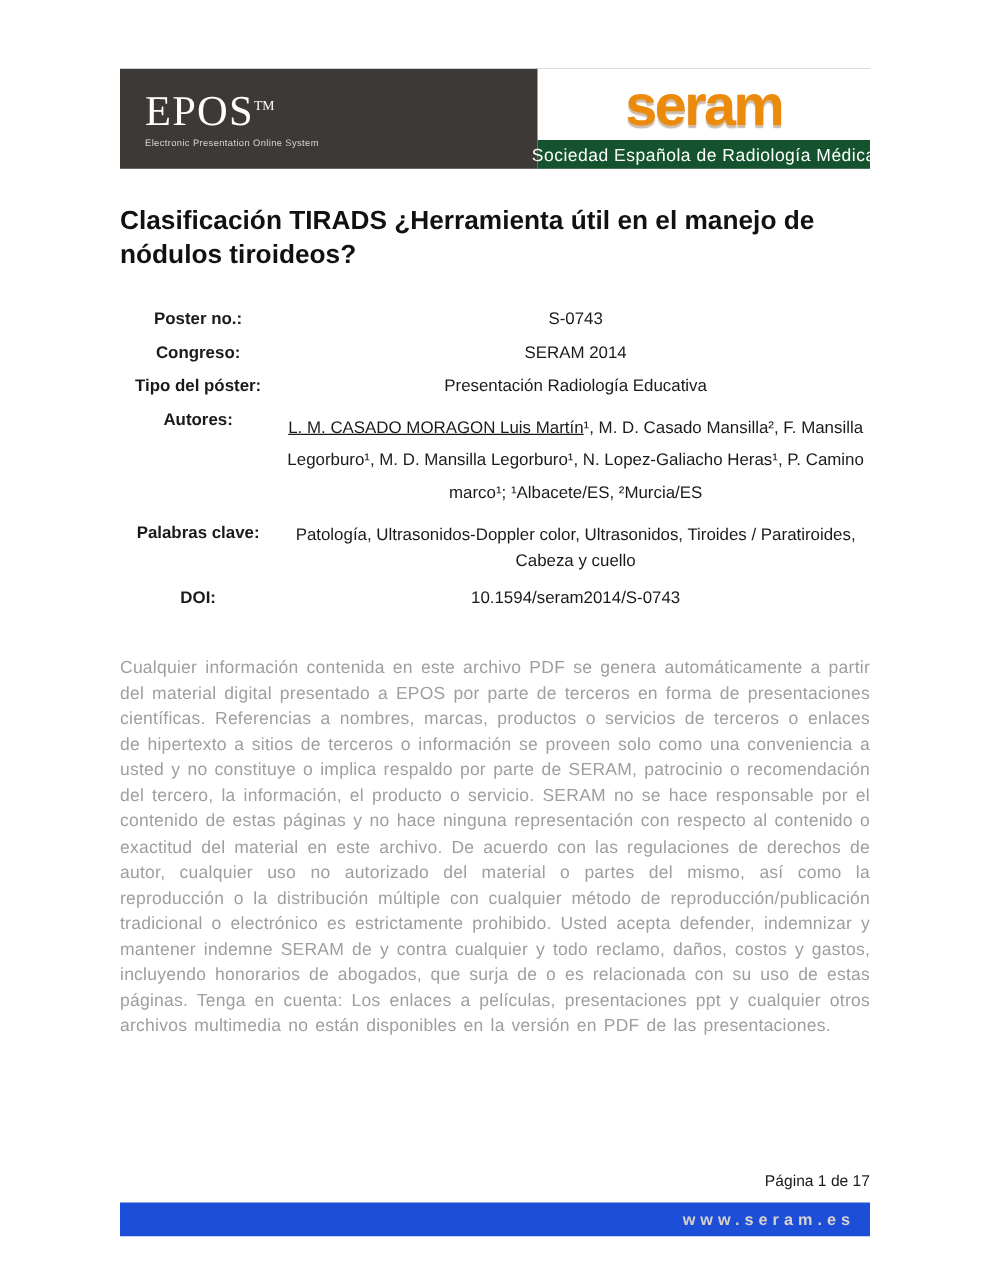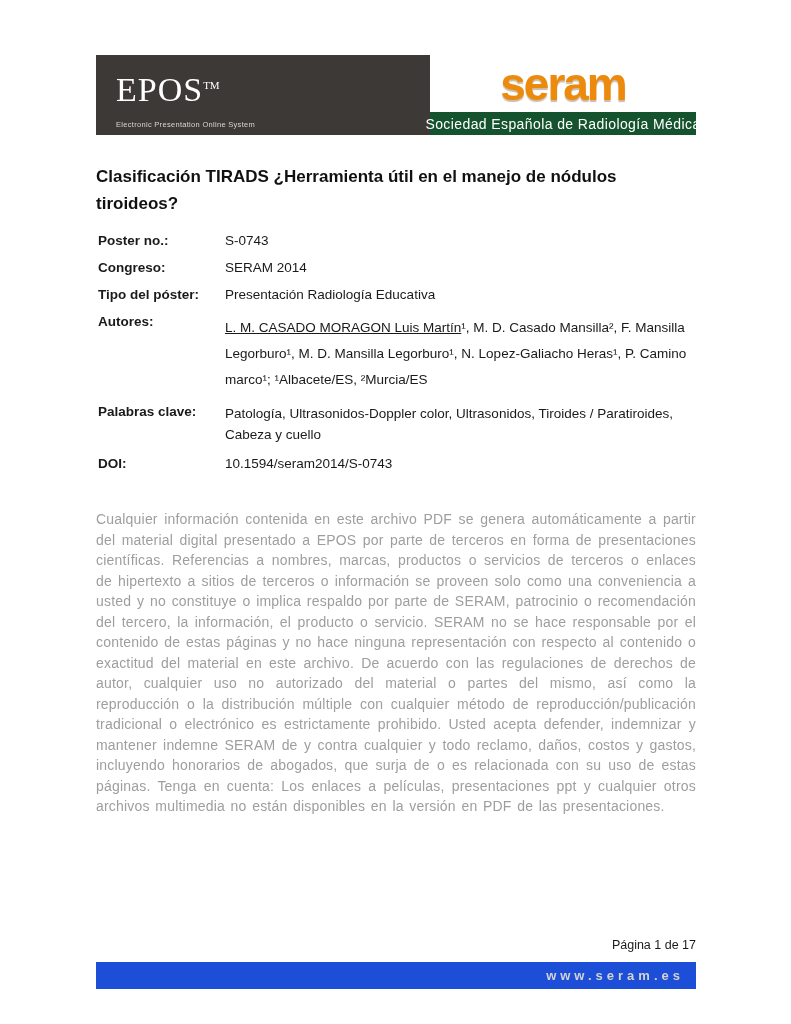--- a/index.html
+++ b/index.html
@@ -38,21 +38,21 @@
     white-space: nowrap;
   }
   .epos-word sup {
     font-size: 11px;
     letter-spacing: 0;
     vertical-align: super;
   }
   .epos-sub {
     font-size: 7.5px;
     color: #d8d5d1;
-    margin-top: 13px;
+    margin-top: 3px;
     letter-spacing: 0.3px;
   }
   .seram-box {
     margin-left: auto;
     width: 266px;
     height: 80px;
     background: #ffffff;
     display: flex;
     flex-direction: column;
     text-align: center;
@@ -85,33 +85,34 @@
 
   
   .body-content {
     position: absolute;
     left: 96px;
     top: 163px;
     width: 600px;
   }
   .doc-title {
     margin: 0;
-    font-size: 17px;
+    font-size: 21px;
     font-weight: bold;
     line-height: 27px;
     color: #111111;
   }
 
   .meta-table {
-    margin-top: 10px;
+    margin-top: 24px;
     display: grid;
     grid-template-columns: 129px 1fr;
     font-size: 13.5px;
     line-height: 17px;
     row-gap: 0;
+    text-align: center;
   }
   .meta-label {
     font-weight: bold;
     padding: 5px 6px 5px 2px;
     white-space: nowrap;
   }
   .meta-value {
     padding: 5px 0;
   }
   .meta-value.authors { line-height: 26px; padding-top: 7px; }

